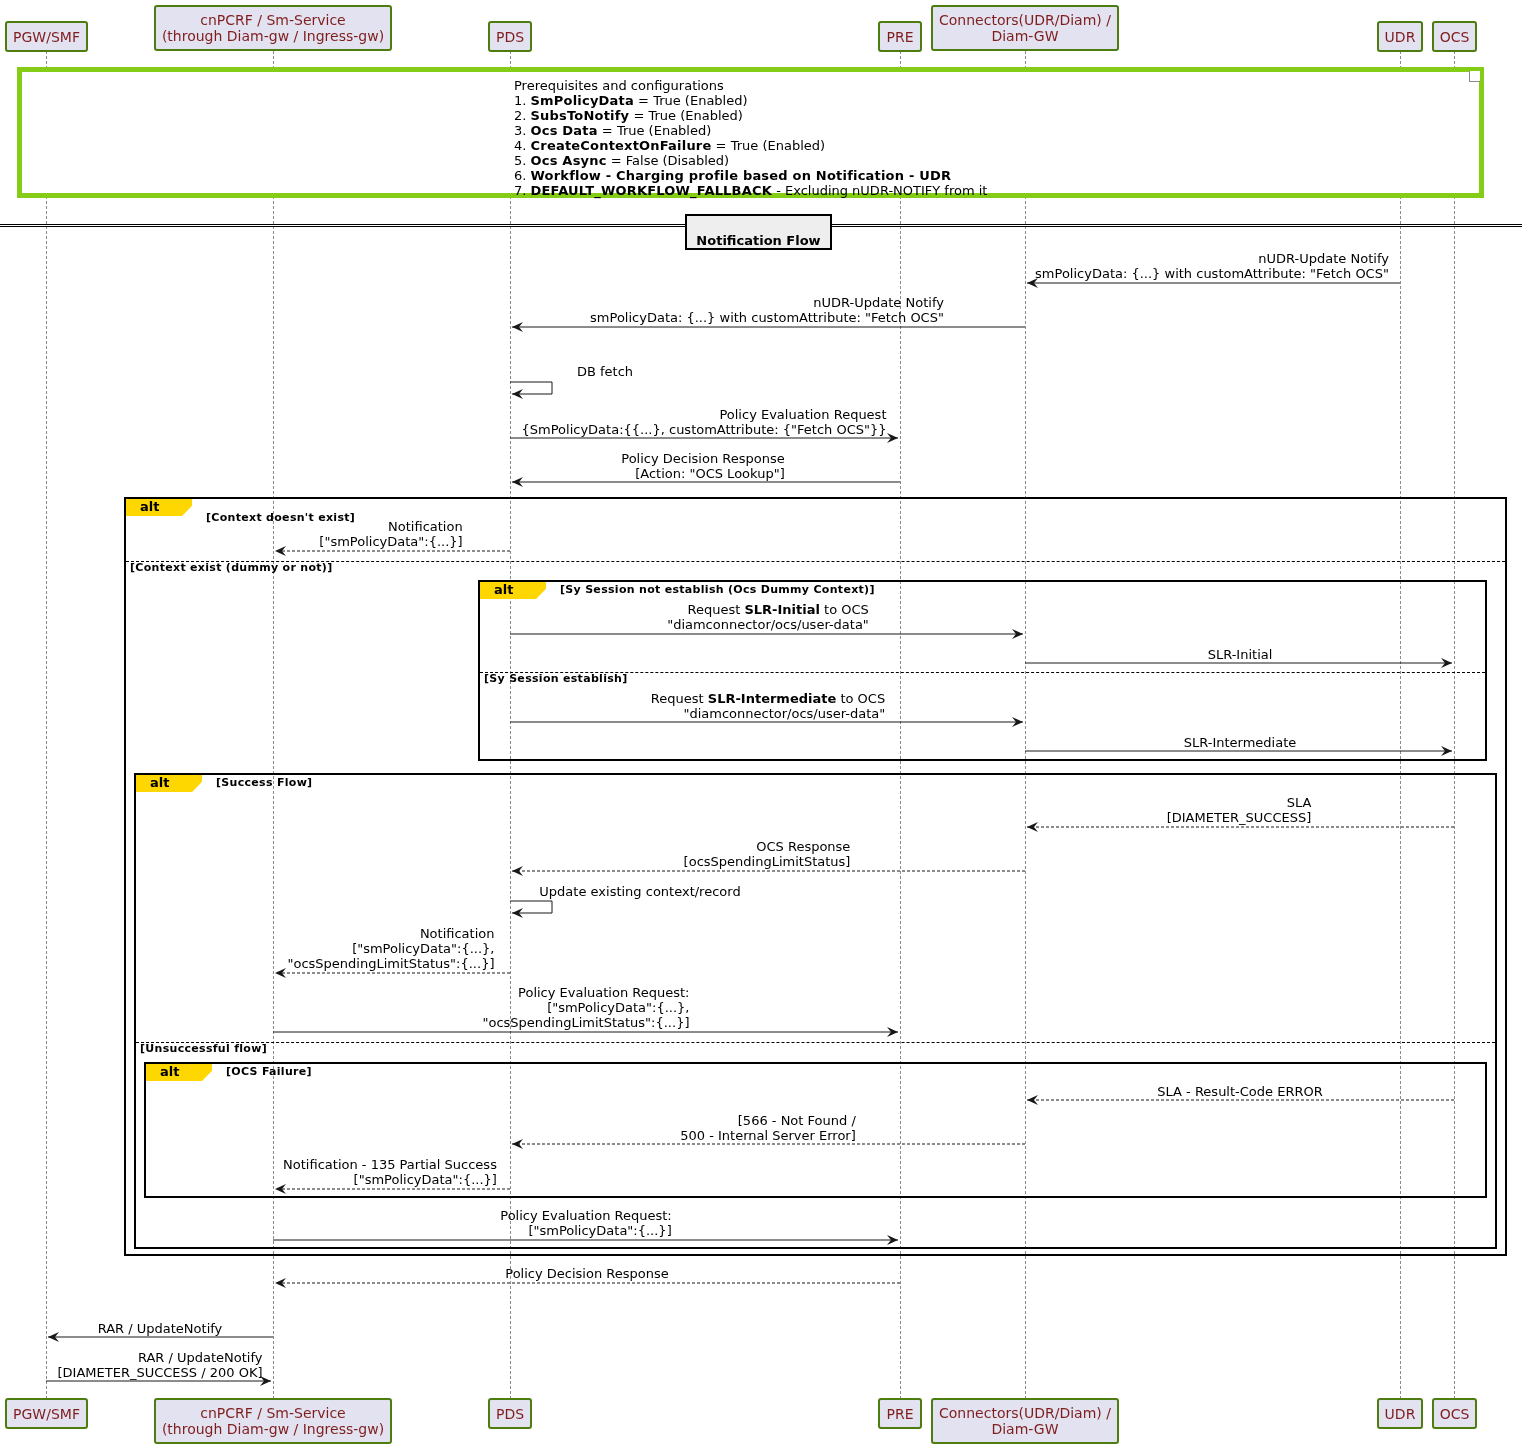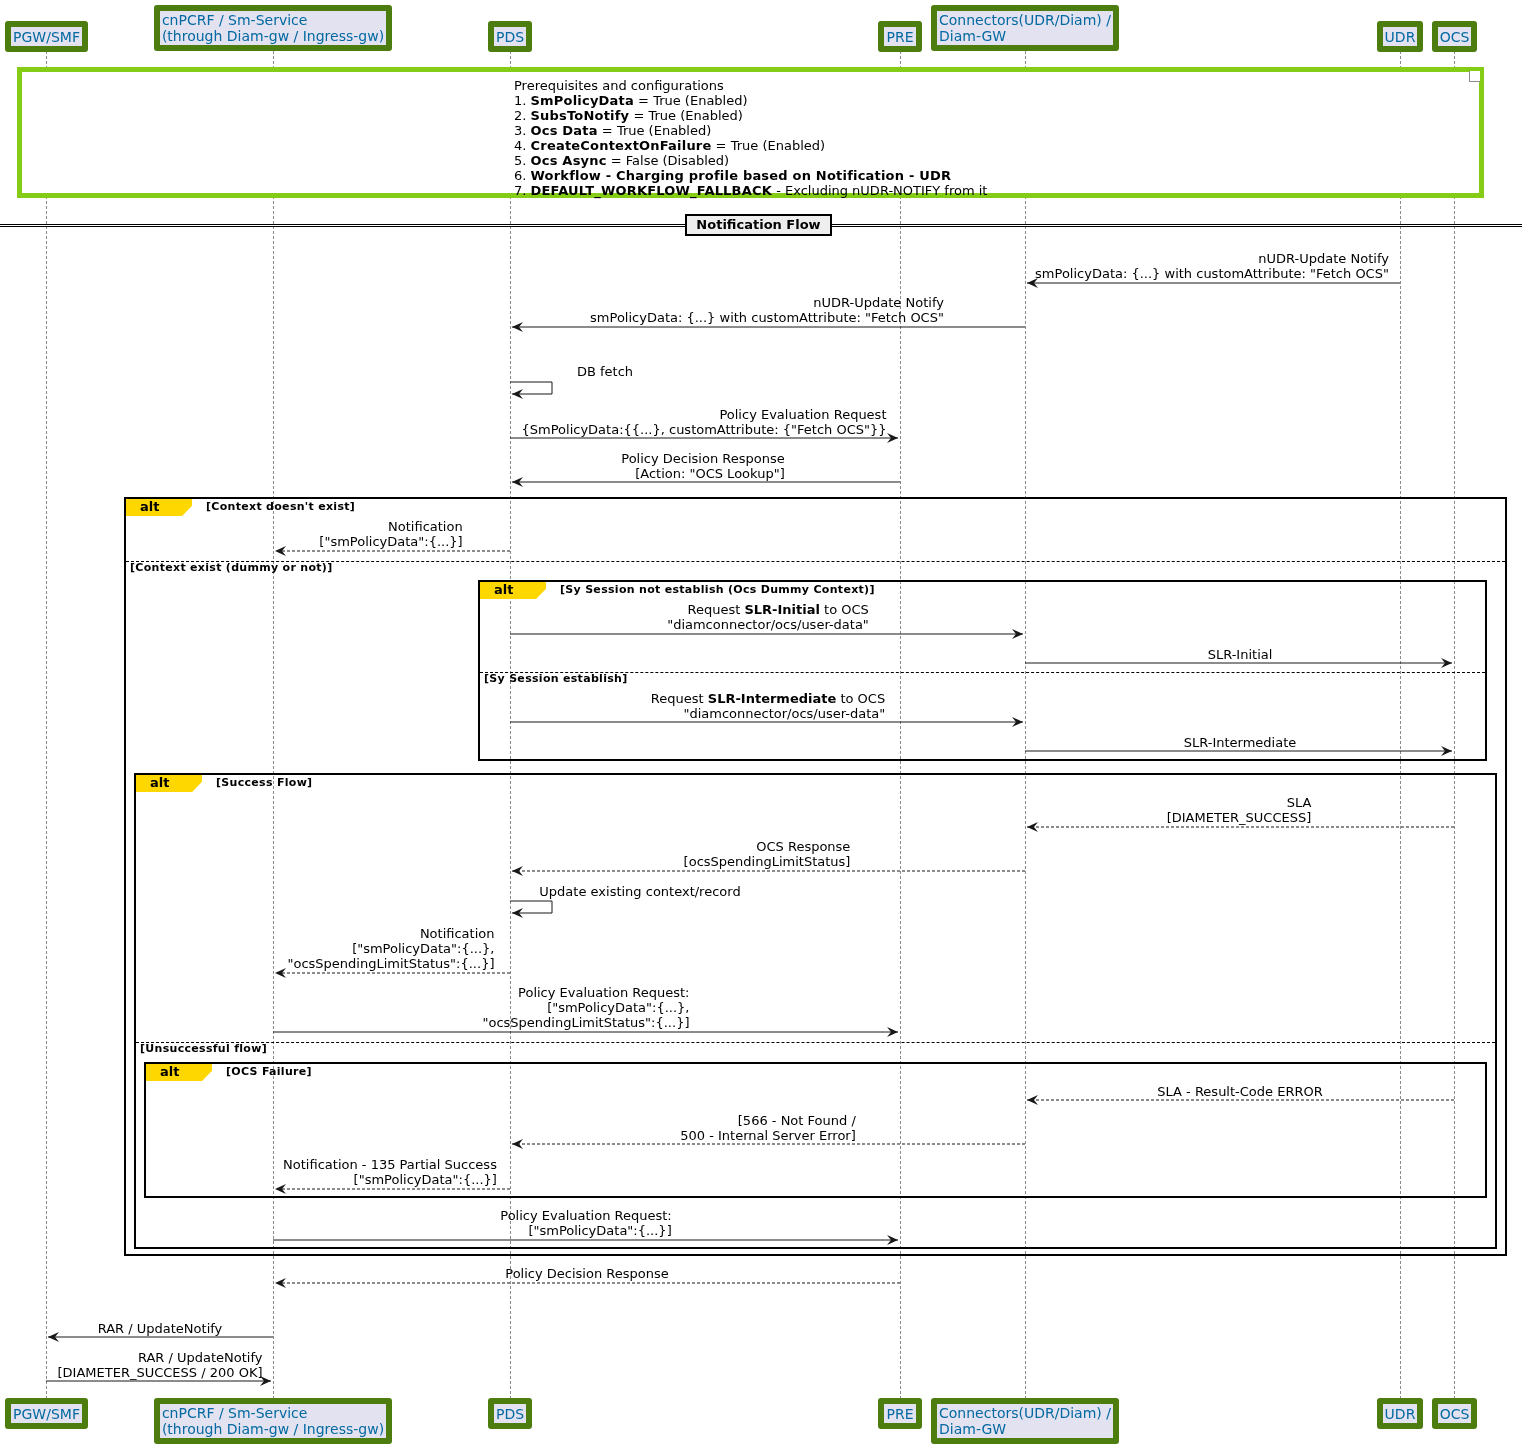--- a/index.html
+++ b/index.html
@@ -1,31 +1,31 @@
 <!DOCTYPE html>
 <html><head>
 <meta charset="utf-8">
 <style>
   html, body { margin: 0; padding: 0; background: #ffffff; }
   body { width: 1522px; height: 1450px; position: relative; overflow: hidden;
          font-family: "DejaVu Sans", sans-serif; font-size: 13px; color: #000; }
-  .participant { position: absolute; background: #e2e2f0; border: 6px solid #4d7c0f; border-radius: 3px;
-                 box-sizing: border-box; text-align: left; font-size: 14px; line-height: 16px;
-                 display: flex; align-items: center; justify-content: center; white-space: pre-line; color:#0369a1; }
+  .participant { position: absolute; background: #e2e2f0; border: 2px solid #4d7c0f; border-radius: 3px;
+                 box-sizing: border-box; text-align: center; font-size: 14px; line-height: 16px;
+                 display: flex; align-items: center; justify-content: center; white-space: pre-line; color:#7f1d1d; }
   .lifeline { position: absolute; width: 0; border-left: 1px dashed #8a8a8a; }
   .note { position: absolute; background: #fff; border: 5px solid #84cc16; box-sizing: border-box; }
   .note-fold { position: absolute; right: -1px; top: -1px; width: 10px; height: 10px; background:#fff;
                border-left: 1px solid #8a8a8a; border-bottom: 1px solid #8a8a8a; }
   .note-fold::before { content:""; position:absolute; right:0; top:0; width:0; height:0;
                border-top: 10px solid #fff; border-left: 10px solid transparent; }
   .note-text { position: absolute; left: 510px; top: 6px; font-size: 13px; line-height: 15px; white-space: nowrap; }
   .note-text b { font-weight: bold; letter-spacing: 0.2px; }
   .divider-line { position: absolute; left: 0; width: 1522px; height: 3px; border-top: 1px solid #000; border-bottom: 1px solid #000; box-sizing: border-box; }
   .divider-label { position: absolute; background: #eeeeee; border: 2px solid #000; font-weight: bold; font-size: 13px;
-                   padding: 0 4px; line-height: 17px; box-sizing: border-box; }
+                   padding: 16px 4px; line-height: 17px; box-sizing: border-box; }
   .msg-label { position: absolute; text-align: right; font-size: 13px; line-height: 15px; white-space: pre; transform: translateX(-50%); }
   .msg-label b { font-weight: bold; }
   .frame { position: absolute; border: 2px solid #000; box-sizing: border-box; }
   .frame-tab { position: absolute; left: 0; top: 0; height: 17px; background: #ffd700; border-right: 0;
                font-weight: bold; font-size: 13px; line-height: 16px; padding-left: 14px; box-sizing: border-box; }
   .frame-cond { position: absolute; font-weight: bold; font-size: 11px; line-height: 14px; white-space: nowrap; letter-spacing: 0.3px;}
   .else-line { position: absolute; height: 0; border-top: 1px dashed #000; }
   svg.arrows { position: absolute; left: 0; top: 0; }
 </style>
 </head>
@@ -71,21 +71,21 @@
     <div><span>6.</span> <b>Workflow - Charging profile based on Notification - UDR</b><span></span></div>
     <div><span>7.</span> <b>DEFAULT_WORKFLOW_FALLBACK</b><span> - Excluding nUDR-NOTIFY from it</span></div>
   </div>
 </div>
 
 <div class="divider-line" style="top:224px;"></div>
 <div class="divider-label" style="left:685px; top:214px; width:147px; height:22px; text-align:center;">Notification Flow</div>
 
 <div class="frame" style="left:124px; top:497px; width:1383px; height:759px;">
   <div class="frame-tab" style="width:66px; clip-path: polygon(0 0,100% 0,100% 40%,85% 100%,0 100%);">alt</div>
-  <div class="frame-cond" style="left:80px; top:1px;">[Context doesn't exist]</div>
+  <div class="frame-cond" style="left:80px; top:12px;">[Context doesn't exist]</div>
   <div class="else-line" style="left:0; top:62px; width:1379px;"></div>
   <div class="frame-cond" style="left:4px; top:62px;">[Context exist (dummy or not)]</div>
 </div>
 
 <div class="frame" style="left:478px; top:580px; width:1009px; height:181px;">
   <div class="frame-tab" style="width:66px; clip-path: polygon(0 0,100% 0,100% 40%,85% 100%,0 100%);">alt</div>
   <div class="frame-cond" style="left:80px; top:1px;">[Sy Session not establish (Ocs Dummy Context)]</div>
   <div class="else-line" style="left:0; top:90px; width:1005px;"></div>
   <div class="frame-cond" style="left:4px; top:90px;">[Sy Session establish]</div>
 </div>

